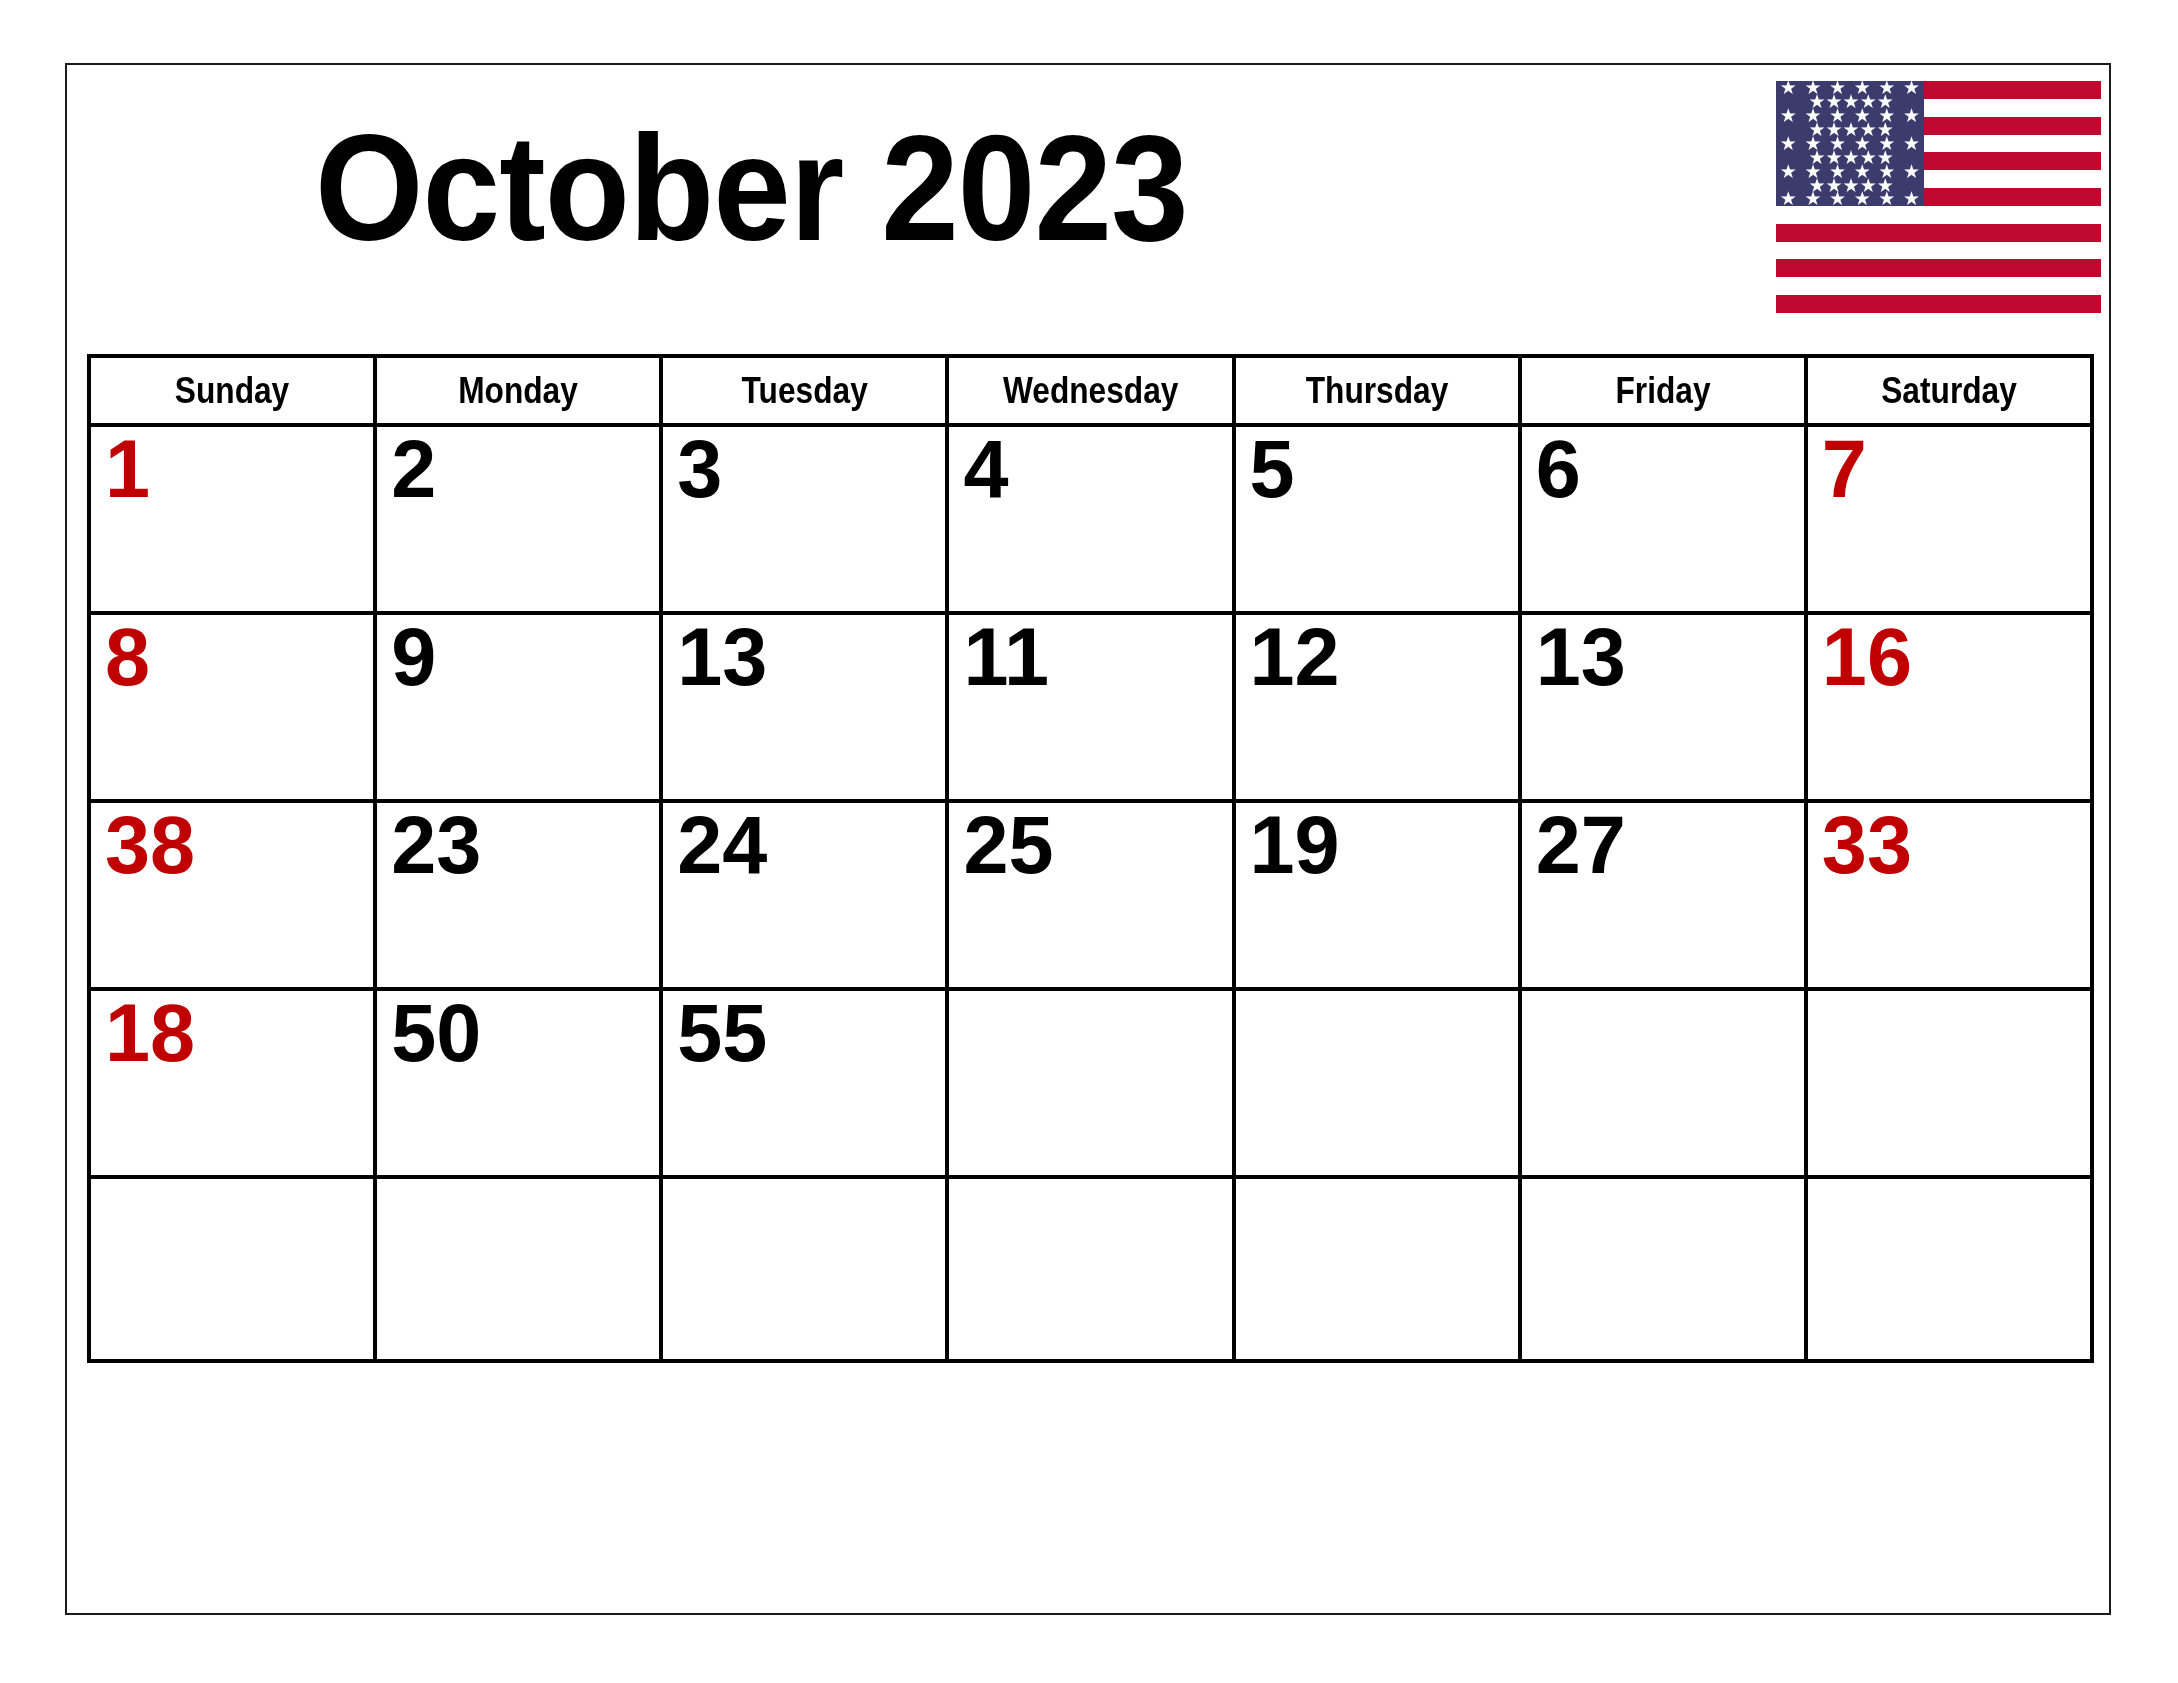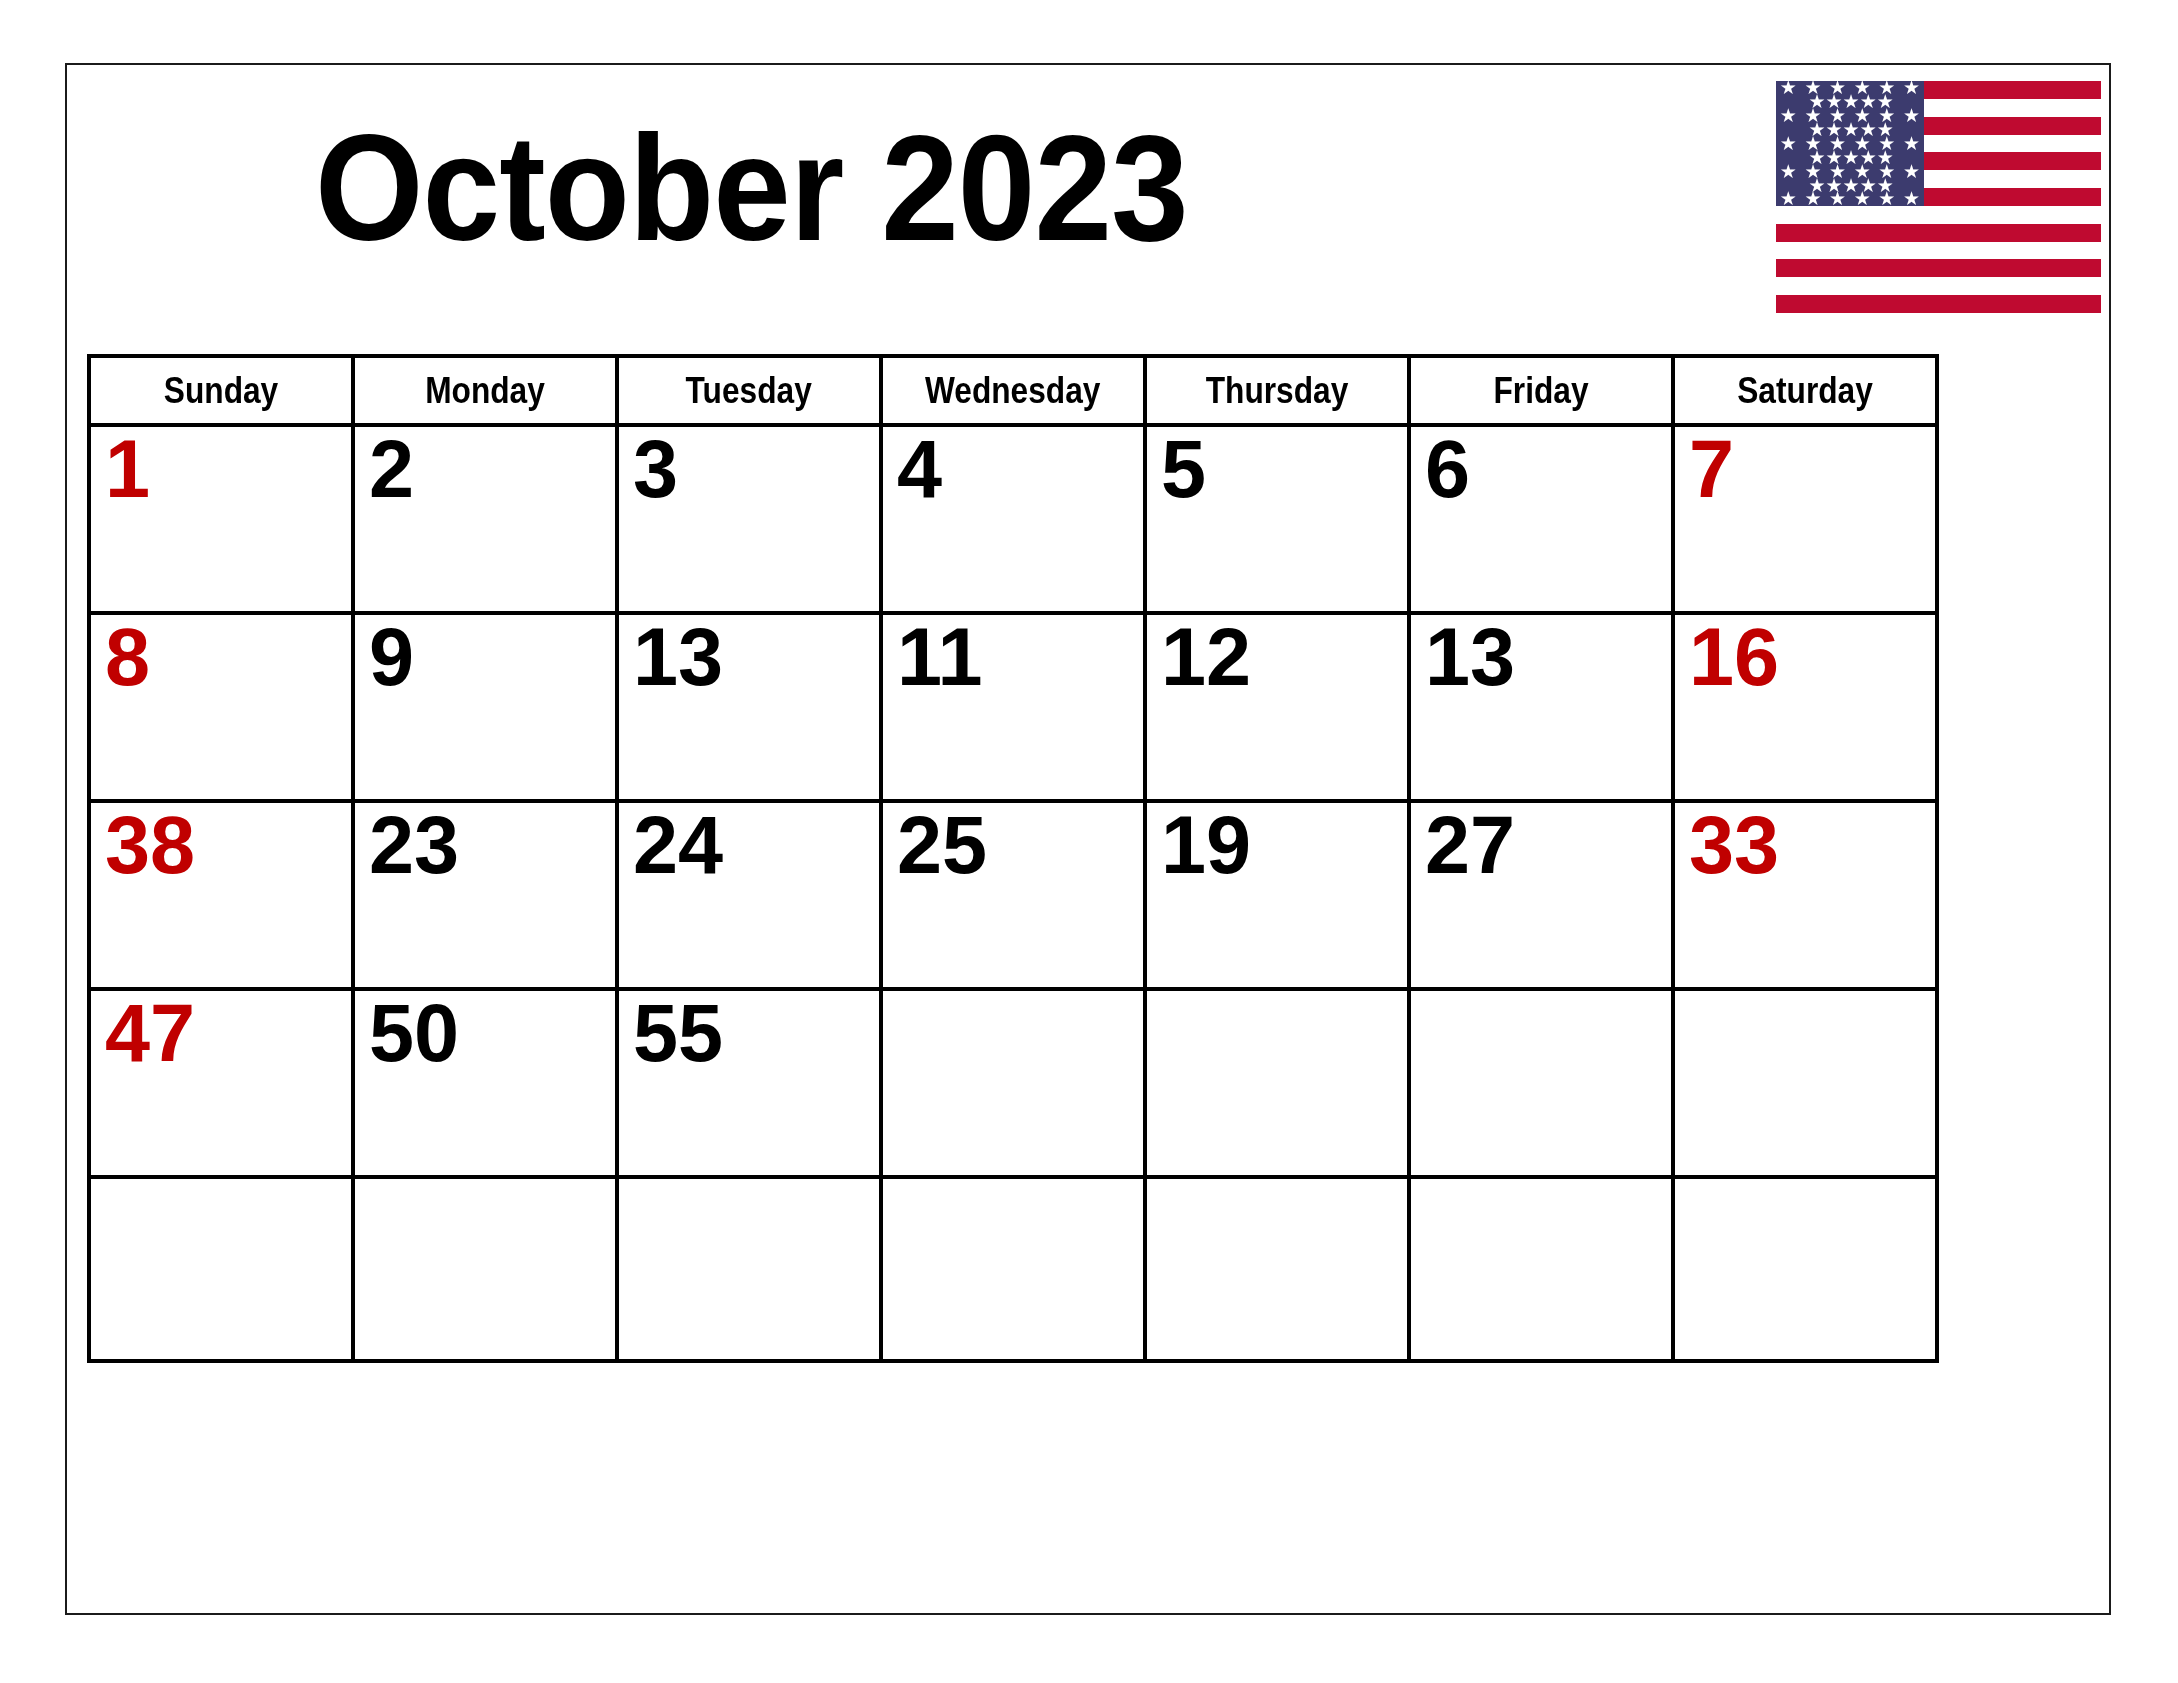--- a/index.html
+++ b/index.html
@@ -91,21 +91,21 @@
     font-size: 19px;
     line-height: 1;
   }
   .flag .starrow span { display: block; }
 
   
   .calendar {
     position: absolute;
     left: 20px;
     top: 289px;
-    width: 1852px;
+    width: 2007px;
     border-collapse: collapse;
     table-layout: fixed;
   }
   .calendar col { width: 14.2857%; }
 
   .calendar th, .calendar td {
     border: 4px solid #000000;
     padding: 0;
     margin: 0;
     vertical-align: top;
@@ -330,21 +330,21 @@
           </td>
           <td>
             <span class="daynum">27</span>
           </td>
           <td>
             <span class="daynum weekend">33</span>
           </td>
         </tr>
         <tr>
           <td>
-            <span class="daynum weekend">47</span>
+            <span class="daynum weekend">18</span>
           </td>
           <td>
             <span class="daynum">50</span>
           </td>
           <td>
             <span class="daynum">55</span>
           </td>
           <td>
             <span class="daynum empty"></span>
           </td>

